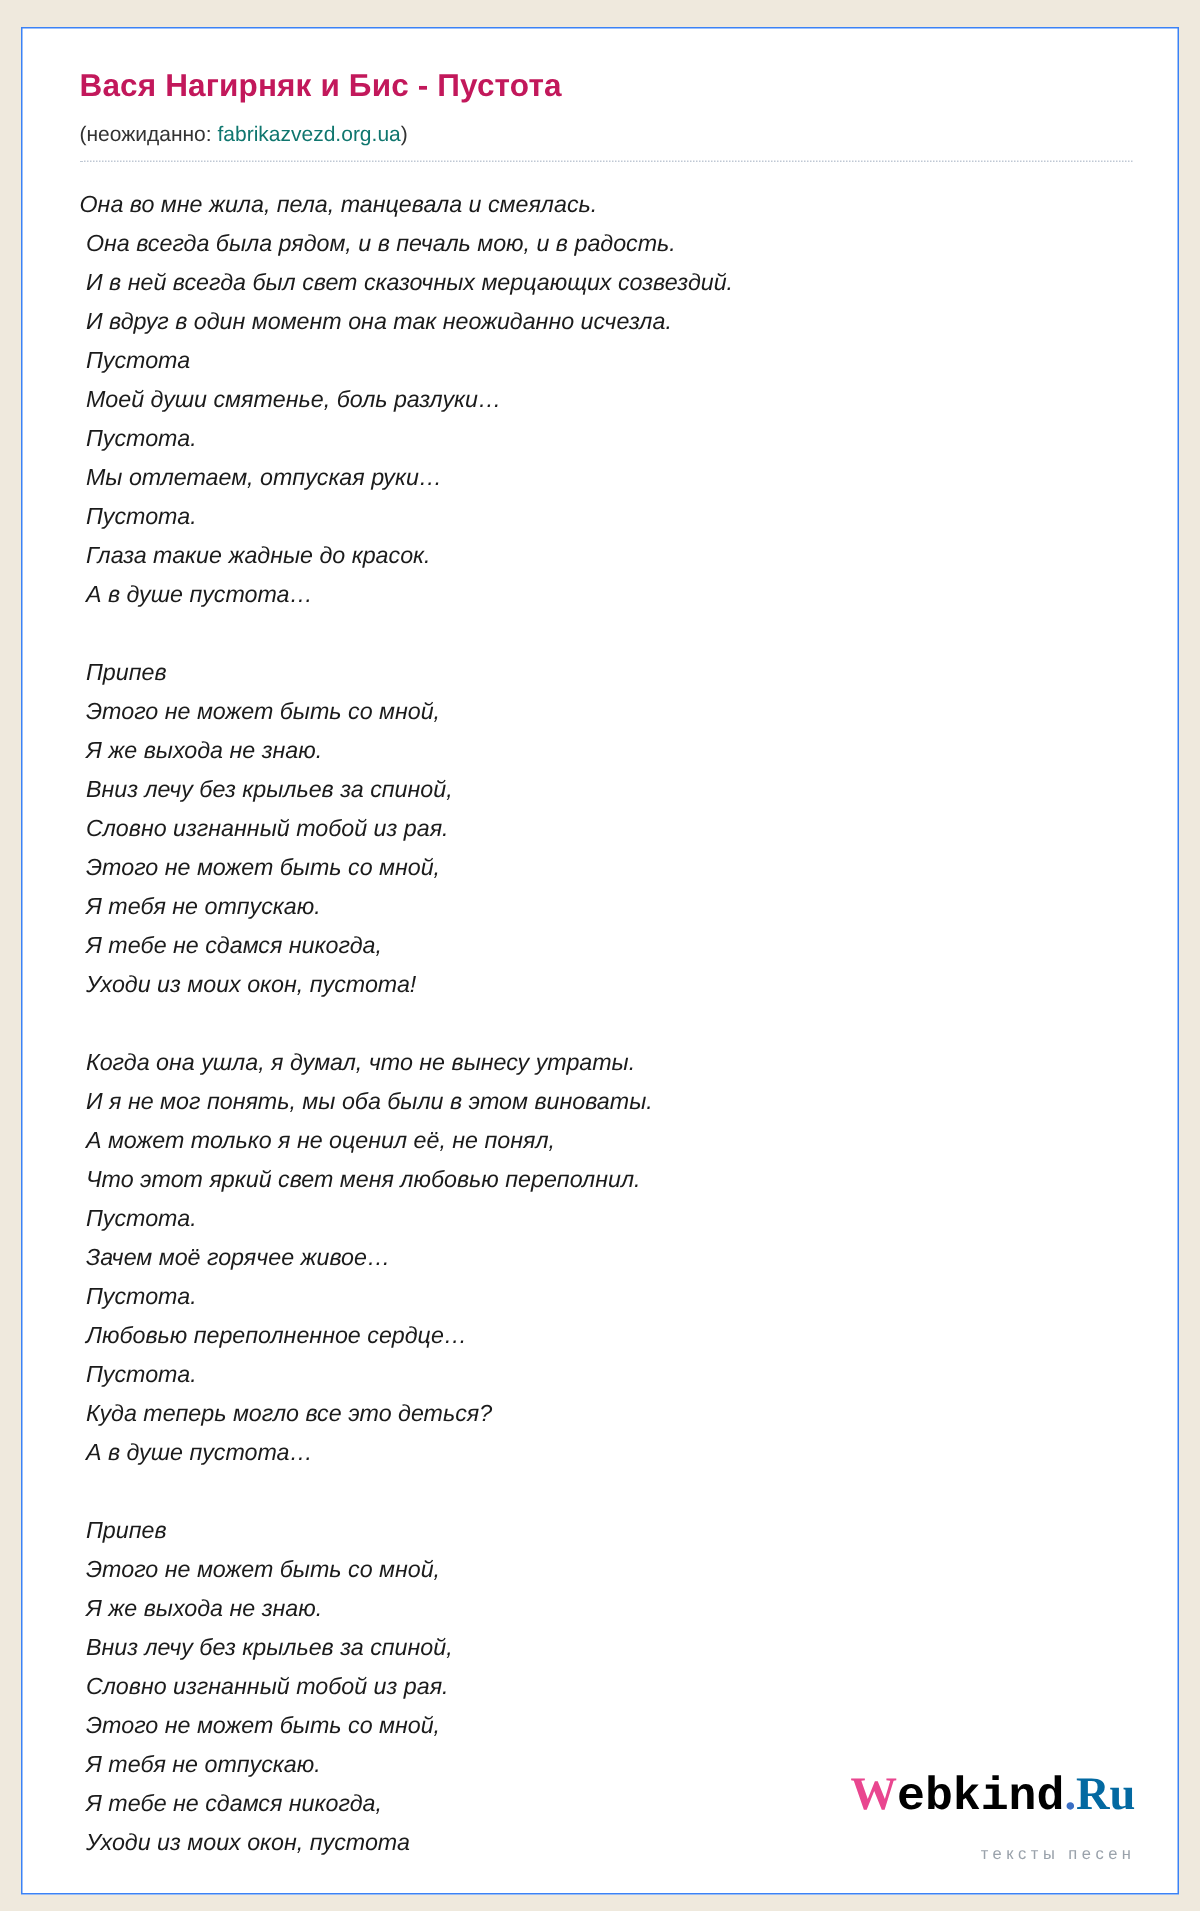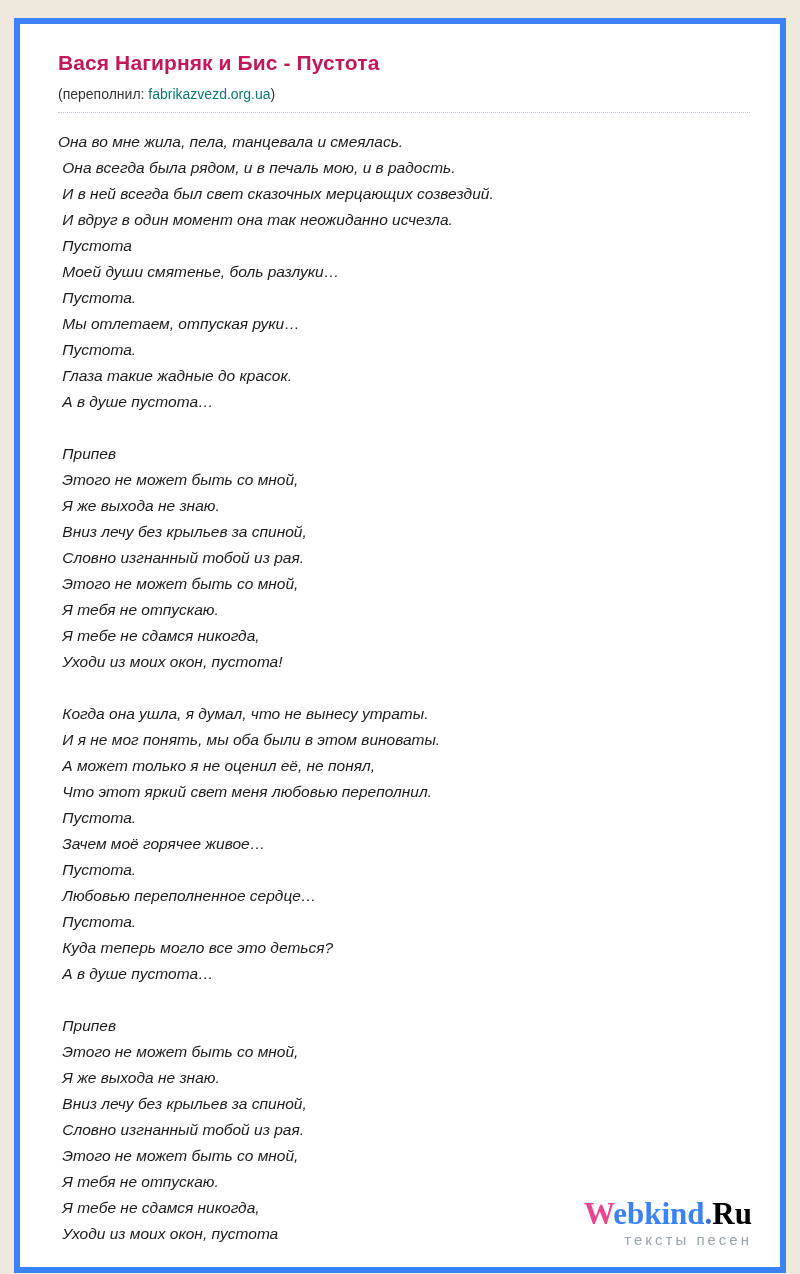--- a/index.html
+++ b/index.html
@@ -14,21 +14,21 @@
   }
   .page {
     width: 800px;
     min-height: 1274px;
     box-sizing: border-box;
     padding: 18px 14px 14px 14px;
     background: #efe9dd;
   }
   .sheet {
     background: #ffffff;
-    border: 6px solid #3b82f6;
+    border: 1px solid #3b82f6;
     box-sizing: border-box;
     min-height: 1240px;
     padding: 26px 30px 20px 38px;
     position: relative;
   }
   .song-title {
     color: #c2185b;
     font-size: 21px;
     font-weight: bold;
     letter-spacing: 0.1px;
@@ -64,45 +64,46 @@
   }
   .footer-logo .brand {
     font-size: 31px;
     font-weight: bold;
     font-family: "Liberation Serif", serif;
   }
   .footer-logo .brand .w {
     color: #e9468f;
   }
   .footer-logo .brand .ebkind {
-    color: #3b82f6;
+    color: #000000;
+    font-family: Liberation Mono, monospace;
   }
   .footer-logo .brand .dot {
     color: #3b6fc4;
   }
   .footer-logo .brand .ru {
-    color: #000000;
+    color: #0369a1;
   }
   .footer-logo .tagline {
-    margin-top: 3px;
-    font-size: 15px;
+    margin-top: 17px;
+    font-size: 11px;
     letter-spacing: 3px;
     color: #9aa2ab;
     font-family: "Liberation Sans", sans-serif;
   }
 </style>
 </head>
 <body>
 
 <div class="page">
   <div class="sheet">
 
     <h1 class="song-title">Вася Нагирняк и Бис - Пустота</h1>
 
-    <div class="performer-line"><span>(переполнил: </span><a href="#">fabrikazvezd.org.ua</a><span>)</span></div>
+    <div class="performer-line"><span>(неожиданно: </span><a href="#">fabrikazvezd.org.ua</a><span>)</span></div>
 
     <div class="lyrics">Она во мне жила, пела, танцевала и смеялась.
  Она всегда была рядом, и в печаль мою, и в радость.
  И в ней всегда был свет сказочных мерцающих созвездий.
  И вдруг в один момент она так неожиданно исчезла.
  Пустота
  Моей души смятенье, боль разлуки…
  Пустота.
  Мы отлетаем, отпуская руки…
  Пустота.

